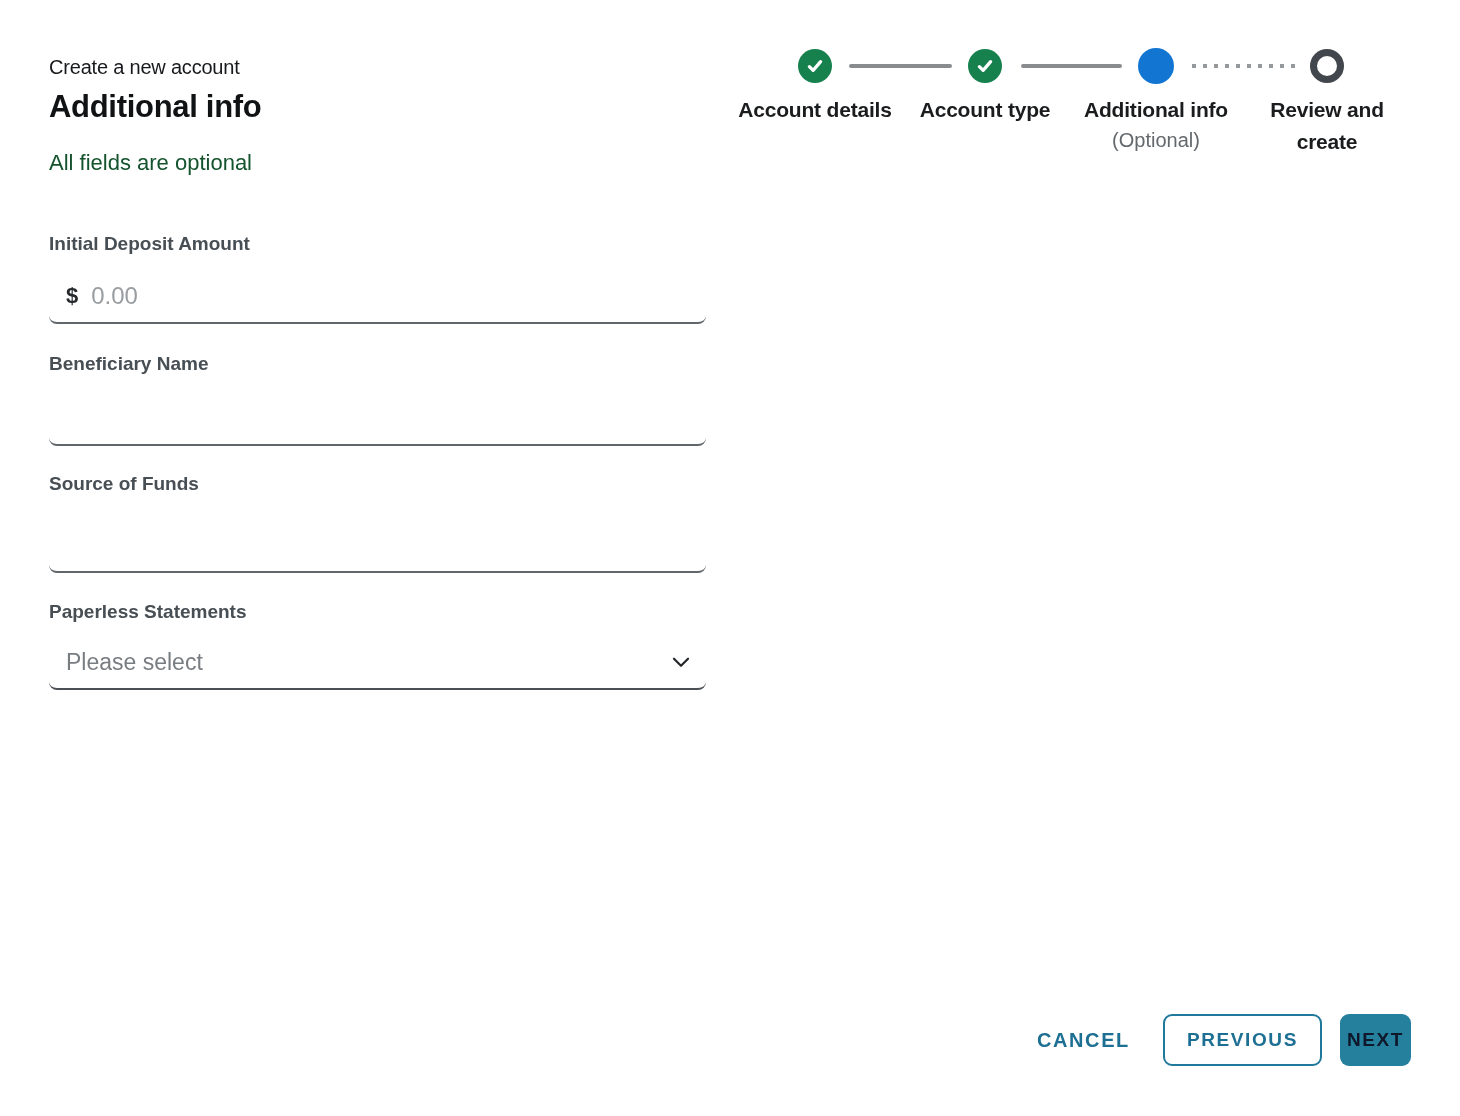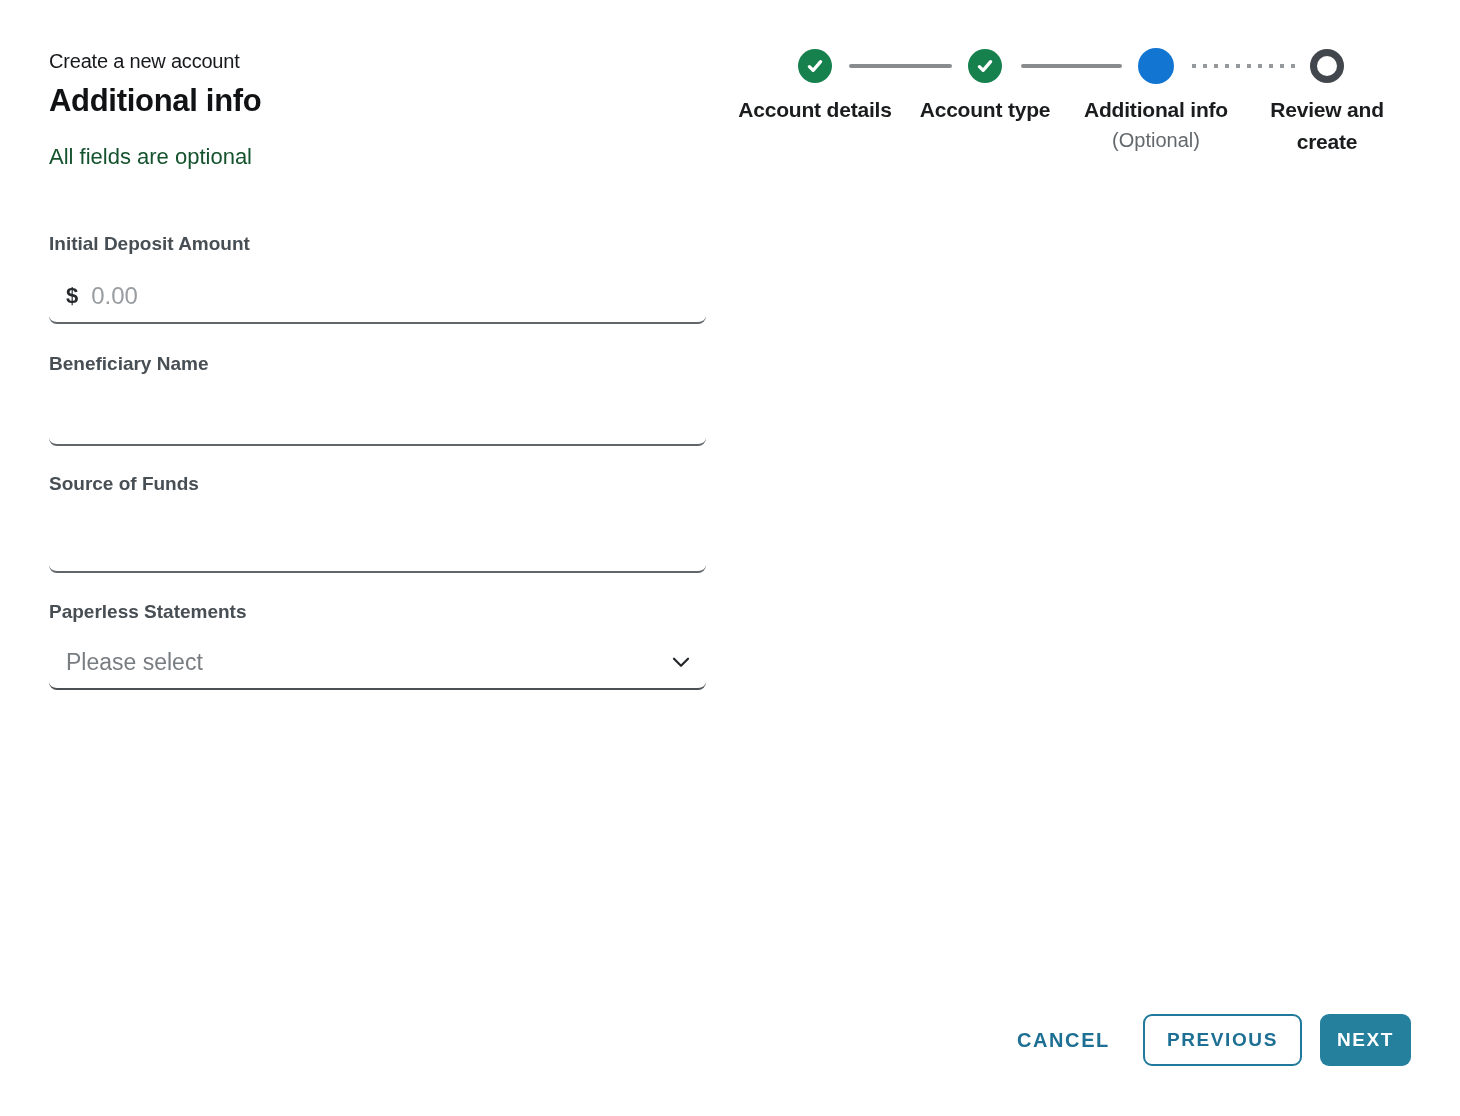--- a/index.html
+++ b/index.html
@@ -2,21 +2,21 @@
 <html><head>
 <meta charset="utf-8">
 <style>
   * { box-sizing: border-box; }
   html,body { margin:0; padding:0; background:#ffffff; }
   body { font-family:"Liberation Sans", sans-serif; }
   .page { position:relative; width:1460px; height:1116px; background:#ffffff; overflow:hidden; color:#1a1c1e; }
 
   
   .header { position:absolute; left:49px; top:50px; }
-  .eyebrow { font-size:20px; font-weight:500; color:#17191c; letter-spacing:-0.2px; }
+  .eyebrow { font-size:20px; font-weight:500; color:#17191c; letter-spacing:-0.2px;margin-top:6px; }
   .title   { font-size:31px; font-weight:700; color:#101214; margin:10px 0 0; letter-spacing:-0.3px; }
   .subtitle{ font-size:22px; font-weight:400; color:#14532d; margin:25px 0 0; }
 
   
   .stepper { position:absolute; left:720px; top:48px; width:716px; height:150px; }
   .connector { position:absolute; top:16px; height:4px; background:#898c8f; border-radius:2px; }
   .connector.c1 { left:129px; width:103px; }
   .connector.c2 { left:301px; width:101px; }
   .connector.dotted { left:472px; width:103px; background:repeating-linear-gradient(90deg,#96999c 0 4px,transparent 4px 11px); border-radius:0; }
   .step { position:absolute; top:0; width:170px; text-align:center; }
@@ -46,21 +46,21 @@
   .select-row { justify-content:space-between; cursor:pointer; border-bottom-color:#4a5055; padding-right:12px; }
   .select-value { font-size:23px; color:#787d82; }
   .chevron svg { width:26px; height:26px; display:block; }
 
   
   .actions { position:absolute; top:1014px; right:49px; display:flex; align-items:center; }
   .btn { font-family:inherit; font-weight:700; letter-spacing:1.6px; cursor:pointer; }
   .btn-text { font-size:20px; color:#1d6f93; background:none; border:none; padding:0; margin-right:33px; }
   .btn-outline { height:52px; padding:0 22px; font-size:19px; color:#1d6f93; background:#ffffff;
                  border:2px solid #20789b; border-radius:9px; margin-right:18px; }
-  .btn-solid { height:52px; padding:0 17px; font-size:19px; color:#ffffff; background:#25809e;
+  .btn-solid { height:52px; padding:0 7px; font-size:19px; color:#0f172a; background:#25809e;
                border:none; border-radius:9px; }
 </style>
 </head>
 <body>
 
 <div class="page">
 
   <div class="header">
     <div class="eyebrow">Create a new account</div>
     <h1 class="title">Additional info</h1>

